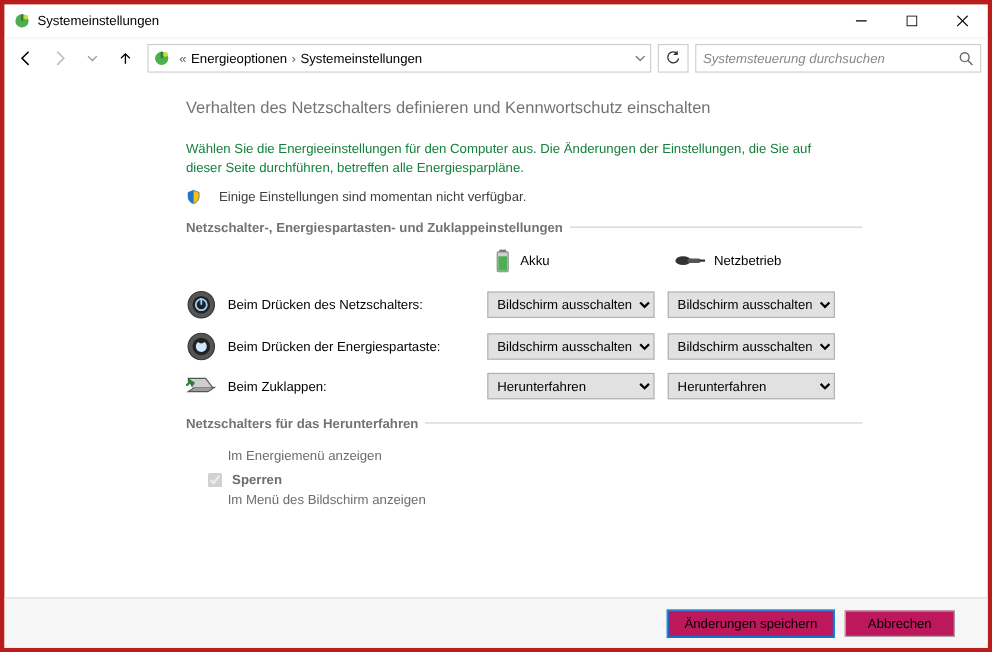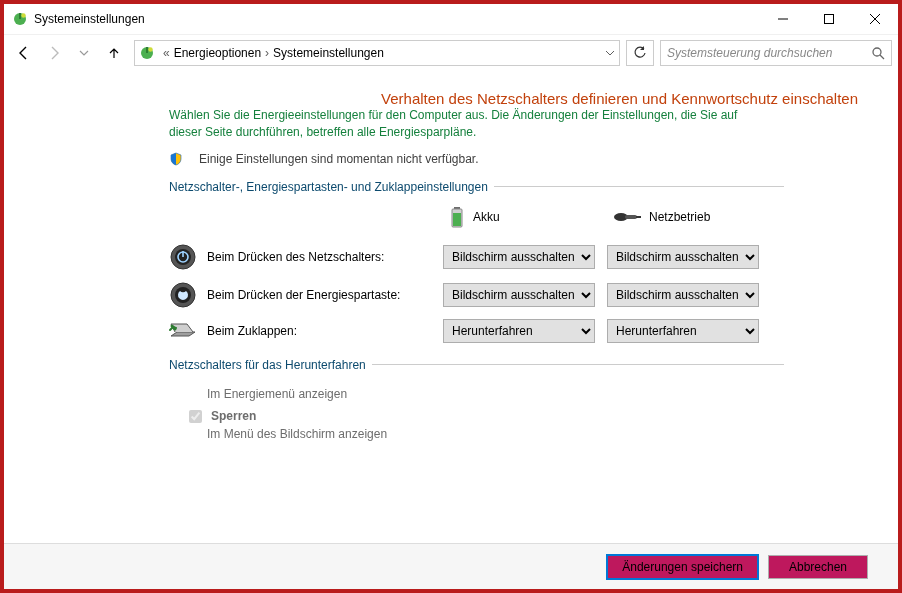--- a/index.html
+++ b/index.html
@@ -11,27 +11,27 @@
   .titlebar .spacer { flex:1; }
   .winbtn { width:46px; height:30px; display:flex; align-items:center; justify-content:center; }
   .navbar { height:36px; display:flex; align-items:center; padding:0 6px; gap:2px; border-top:1px solid #f0f0f0;}
   .navarrow { width:28px; height:28px; display:flex; align-items:center; justify-content:center; color:#808080; }
   .navarrow.active { color:#000; }
   .breadcrumb-wrap { flex:1; height:26px; border:1px solid #ccc; display:flex; align-items:center; padding:0 4px; margin:0 4px; position:relative; background:#fff;}
   .breadcrumb-wrap .bcicon { width:16px;height:16px;margin-right:4px;}
   .breadcrumb-wrap .sep { margin:0 4px; color:#606060;}
   .breadcrumb-wrap .tail { position:absolute; right:4px; display:flex; gap:6px; color:#606060;}
   .refresh { width:28px;height:26px;border:1px solid #ccc;display:flex;align-items:center;justify-content:center;margin-right:4px;}
-  .searchbox { width:232px; height:26px; border:1px solid #ccc; display:flex; align-items:center; padding:0 6px; color:#777; justify-content:space-between;}
+  .searchbox { width:260px; height:26px; border:1px solid #ccc; display:flex; align-items:center; padding:0 6px; color:#777; justify-content:space-between;}
   .content { flex:1; padding:14px 40px 0 165px; overflow:hidden; }
-  .heading { color:#c2410c; font-size:15px; margin:6px 0 0 0;text-align:right; }
+  .heading { color:#737373; font-size:15px; margin:6px 0 20px 0; }
   .desc { margin:0 0 10px 0; line-height:1.45; max-width:600px; color:#15803d;}
   .adminlink { color:#404040; display:flex; align-items:center; gap:16px; margin-bottom:14px; cursor:pointer;}
   fieldset.group { border:none; border-top:1px solid #ccc; margin:0 0 10px 0; padding:10px 0 0 0; max-width:615px;}
-  fieldset.group > legend { padding:0 6px 0 0; color:#0c4a6e; }
+  fieldset.group > legend { padding:0 6px 0 0; color:#737373;font-weight:bold; }
   .cols { display:grid; grid-template-columns: 260px 150px 150px; column-gap:14px; align-items:center; }
   .colhdr { display:flex; align-items:center; gap:8px; justify-content:flex-start; padding-left:6px; margin-bottom:8px; height:26px;}
   .rowlabel { display:flex; align-items:center; gap:10px; padding:6px 0;}
   .rowlabel .picon { width:28px; display:flex; justify-content:center;}
   select.combo { width:152px; height:24px; font-family:inherit; font-size:12px; background:#e1e1e1; border:1px solid #adadad; padding:0 4px;}
   .shutdown-items { padding:4px 0 0 16px; }
   .chk { display:flex; align-items:center; gap:6px; color:#6d6d6d; margin-top:4px;}
   .chk input { accent-color:#6d6d6d; }
   .chk .bold { font-weight:600; }
   .chk-sub { margin:1px 0 6px 22px; color:#6d6d6d; }

